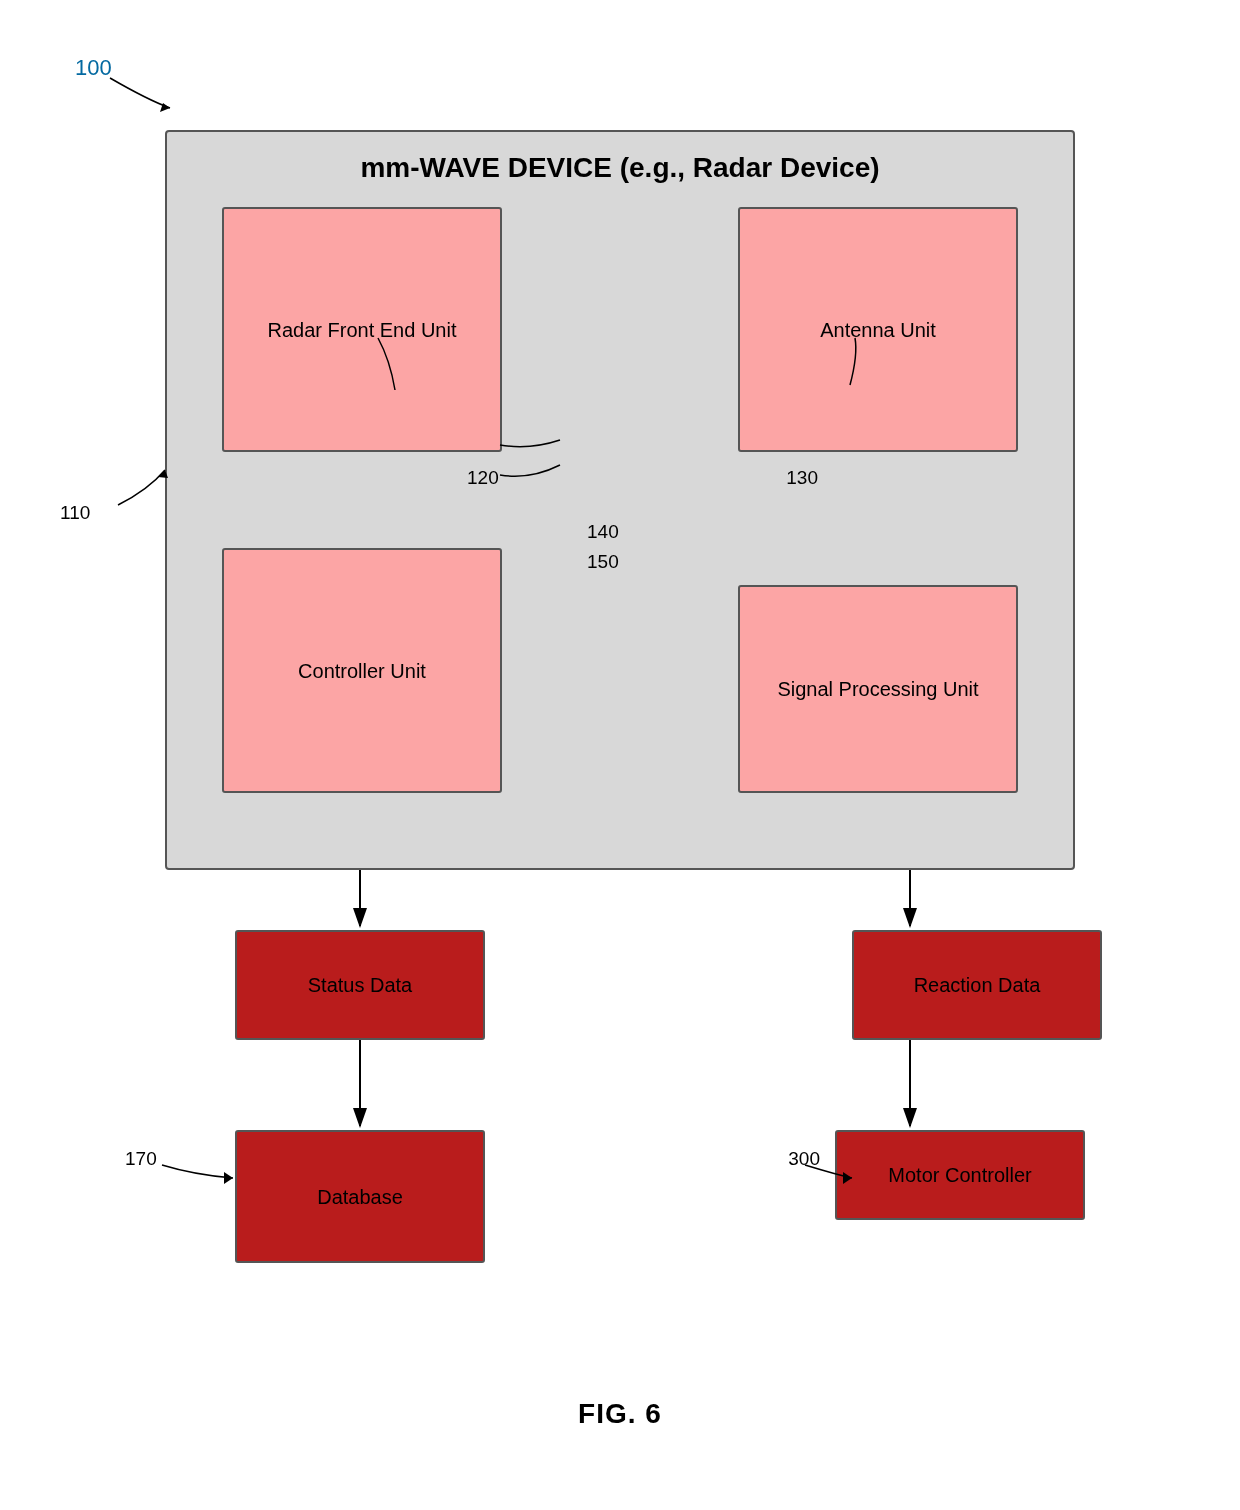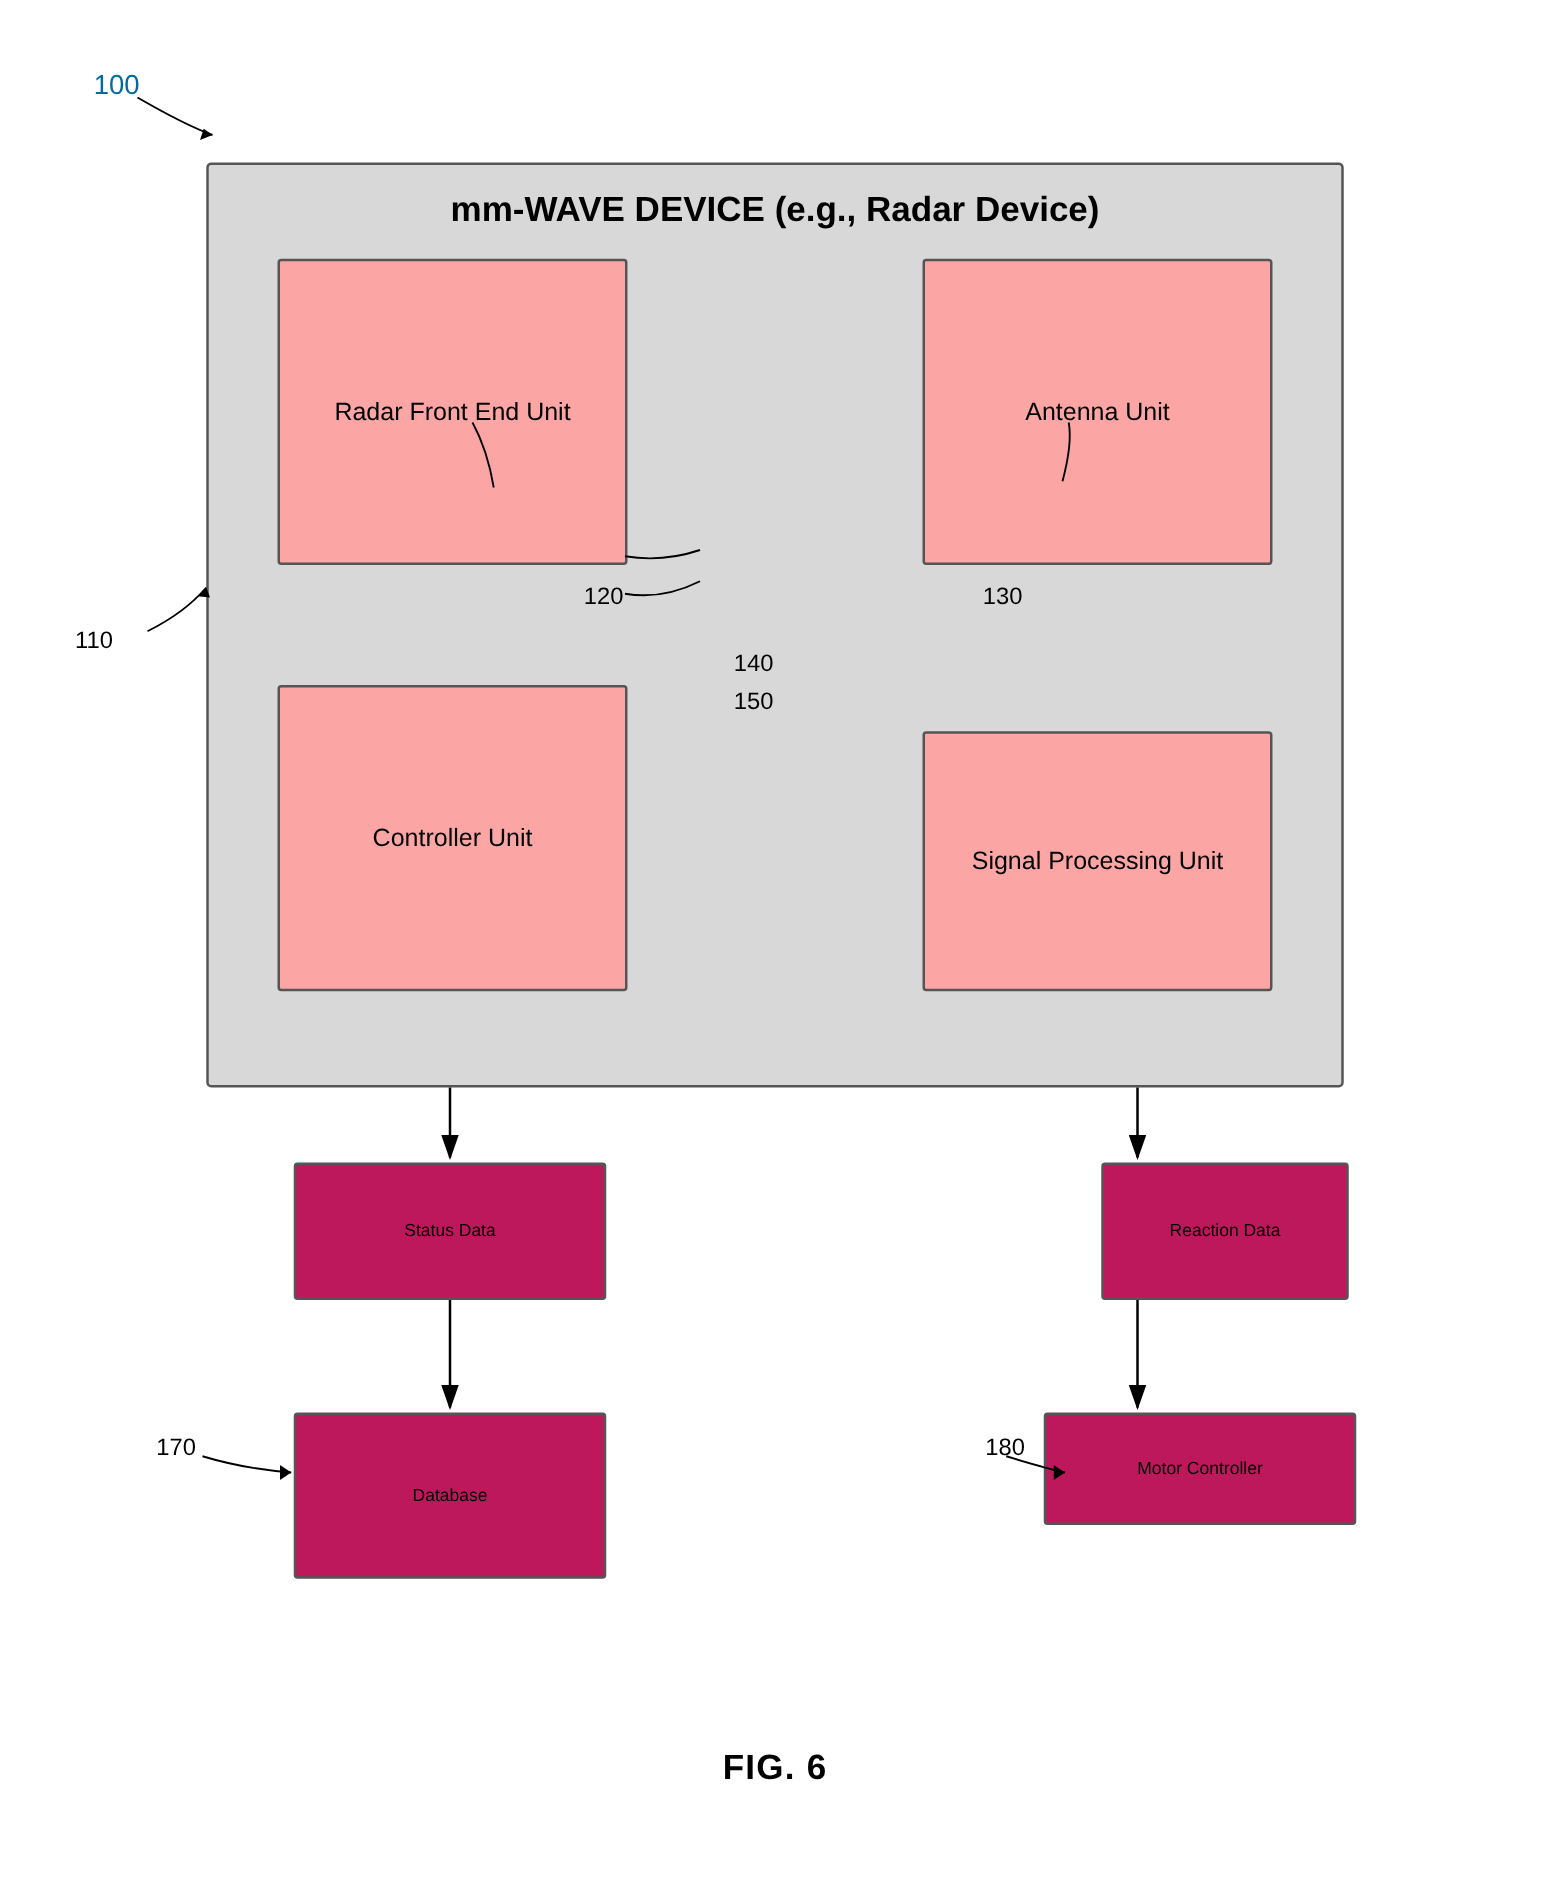--- a/index.html
+++ b/index.html
@@ -136,28 +136,28 @@
     .ref-150 {
       position: absolute;
       bottom: 295px;
       left: 420px;
       font-size: 19px;
     }
 
     
     .ext-box {
       position: absolute;
-      background: #be185d;
+      background: #b91c1c;
       border: 2px solid #555;
       border-radius: 3px;
       display: flex;
       align-items: center;
       justify-content: center;
       text-align: center;
-      font-size: 14px;
+      font-size: 20px;
       line-height: 1.4;
     }
 
     
     .box-status-data {
       top: 930px;
       left: 235px;
       width: 250px;
       height: 110px;
     }
@@ -166,22 +166,22 @@
     .box-database {
       top: 1130px;
       left: 235px;
       width: 250px;
       height: 133px;
     }
 
     
     .box-reaction-data {
       top: 930px;
-      right: 161px;
-      width: 198px;
+      right: 138px;
+      width: 250px;
       height: 110px;
     }
 
     
     .box-motor-controller {
       top: 1130px;
       right: 155px;
       width: 250px;
       height: 90px;
     }
@@ -263,21 +263,21 @@
 
   <div class="ext-box box-reaction-data">
     <span>Reaction Data</span>
   </div>
 
   <div class="ext-box box-motor-controller">
     <span>Motor Controller</span>
   </div>
 
   <div class="ref-170">170</div>
-  <div class="ref-180">180</div>
+  <div class="ref-180">300</div>
 
   <div class="fig-label">FIG. 6</div>
 
   <svg class="arrows-svg" xmlns="http://www.w3.org/2000/svg">
     <defs>
       <marker id="arrowhead" markerWidth="10" markerHeight="7" refX="9" refY="3.5" orient="auto">
         <polygon points="0 0, 10 3.5, 0 7" fill="#000"></polygon>
       </marker>
     </defs>
 

